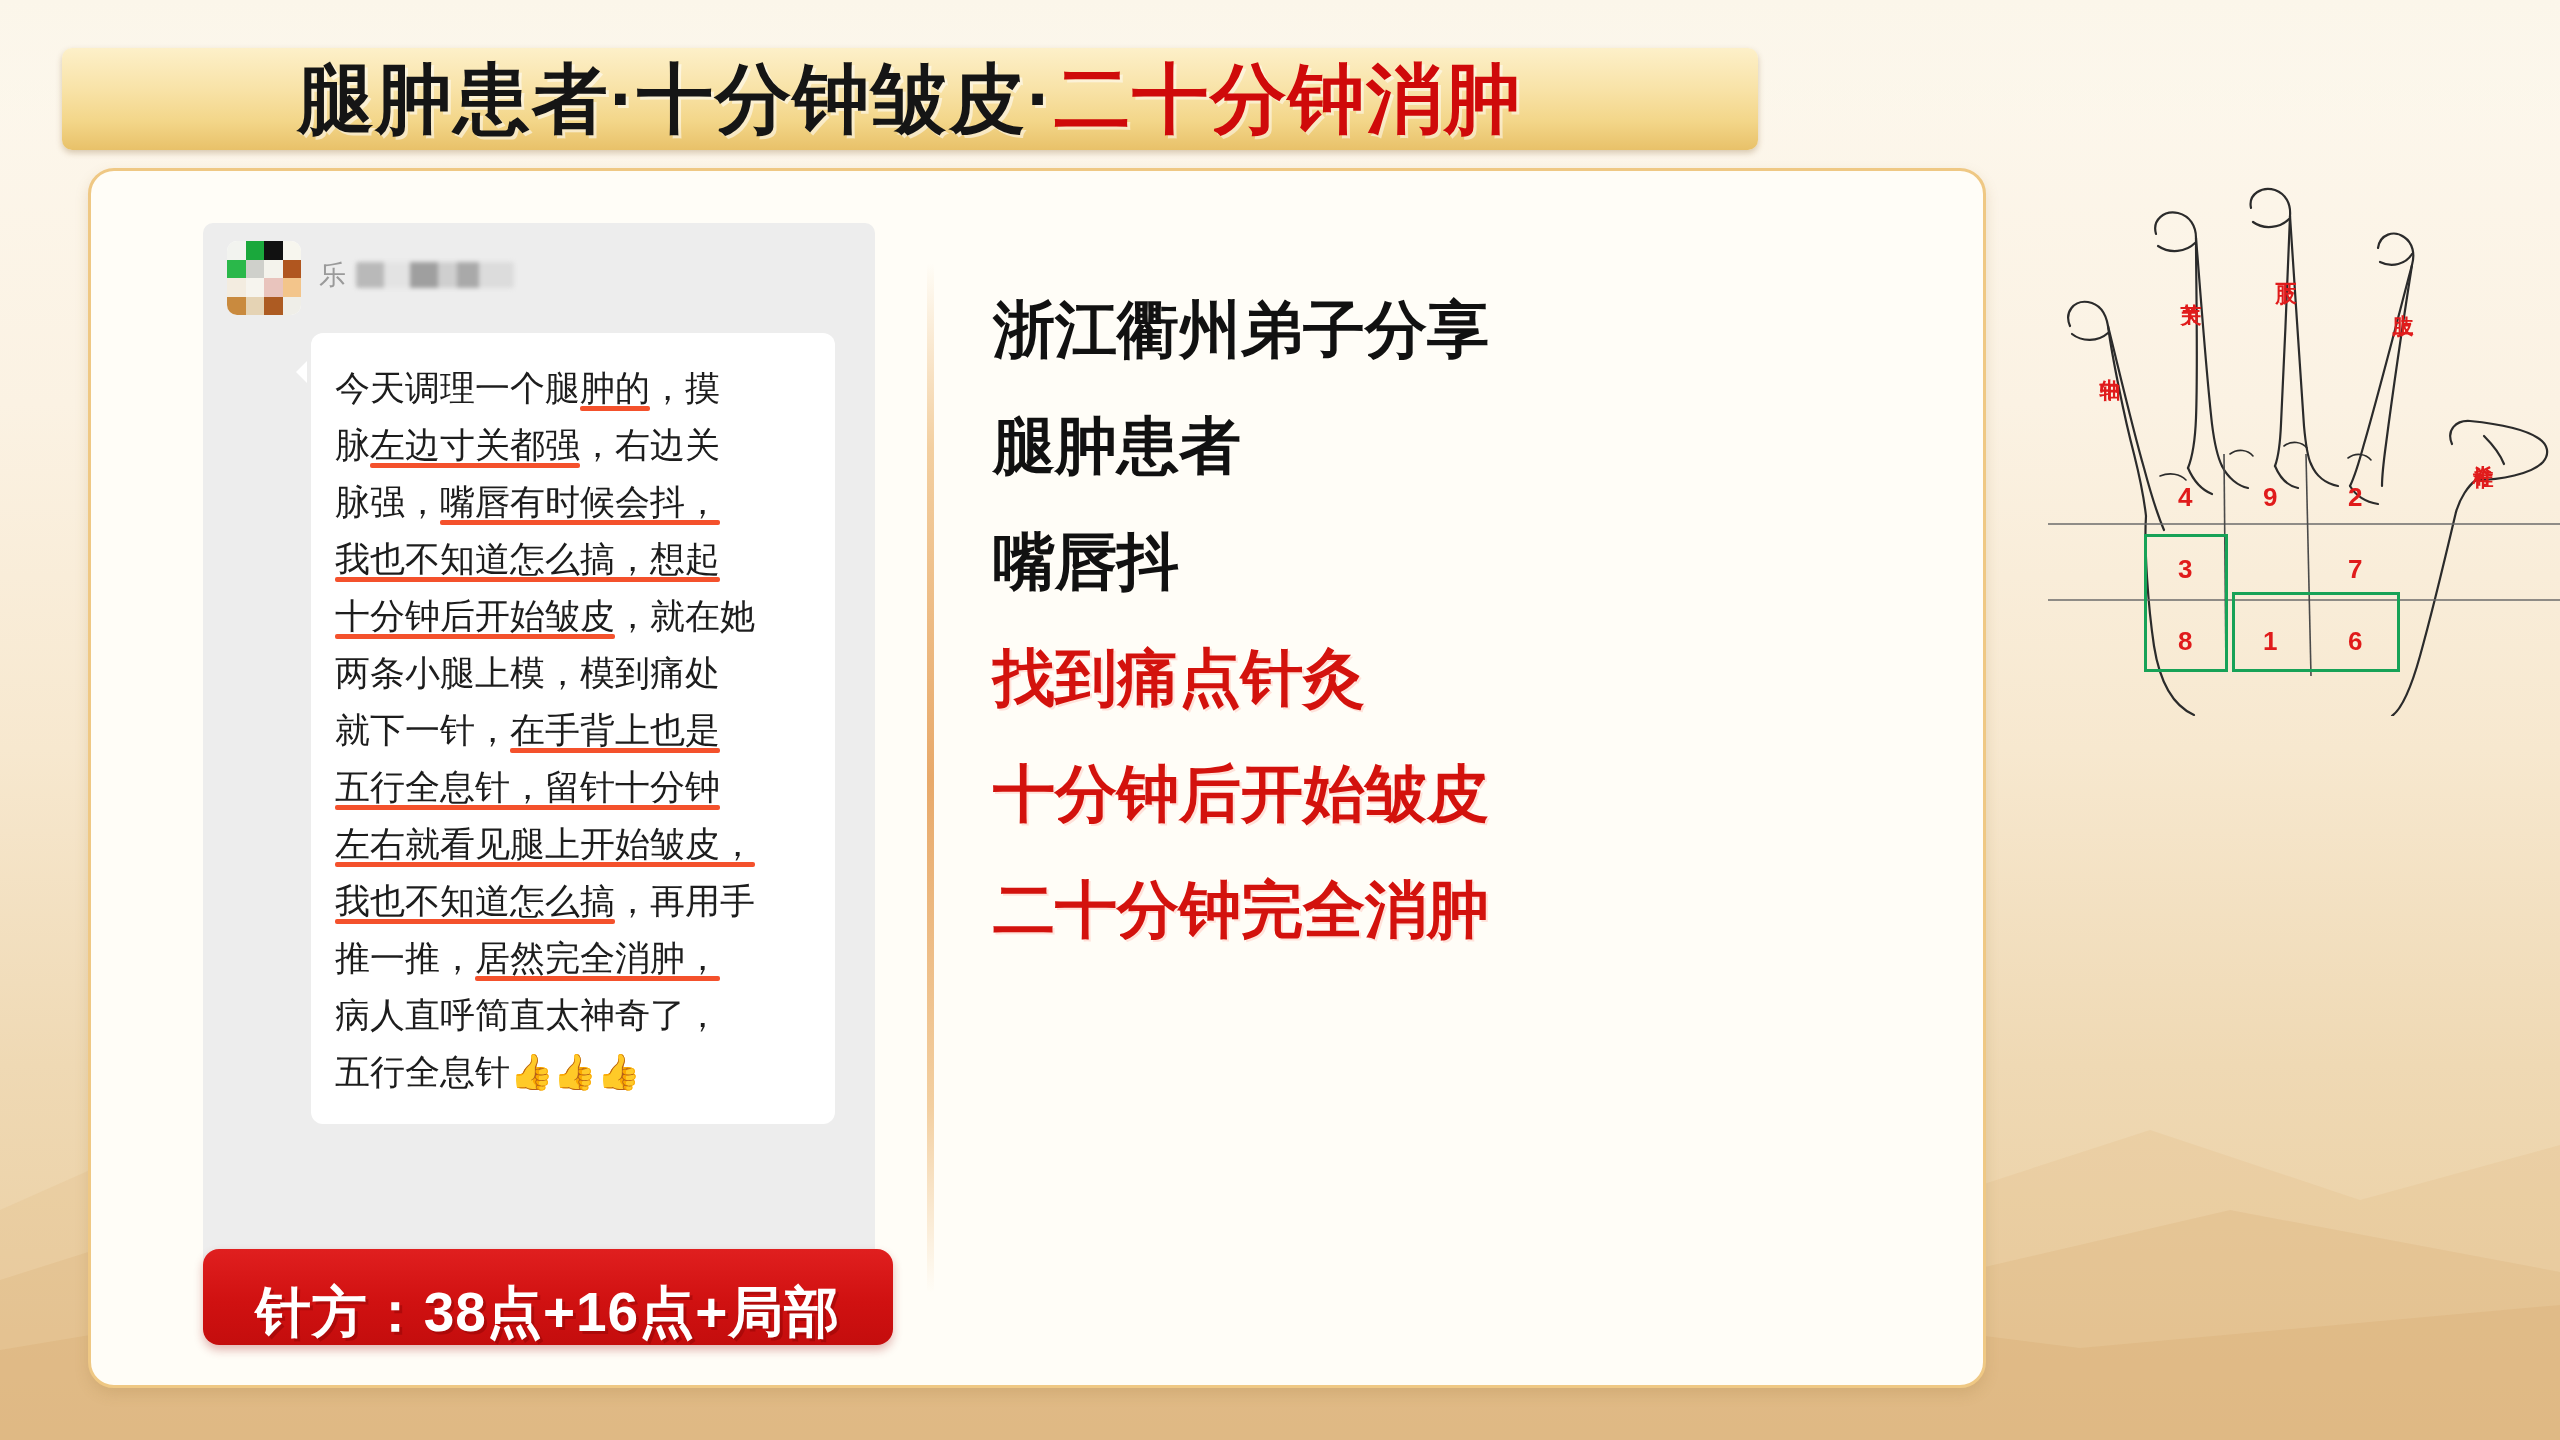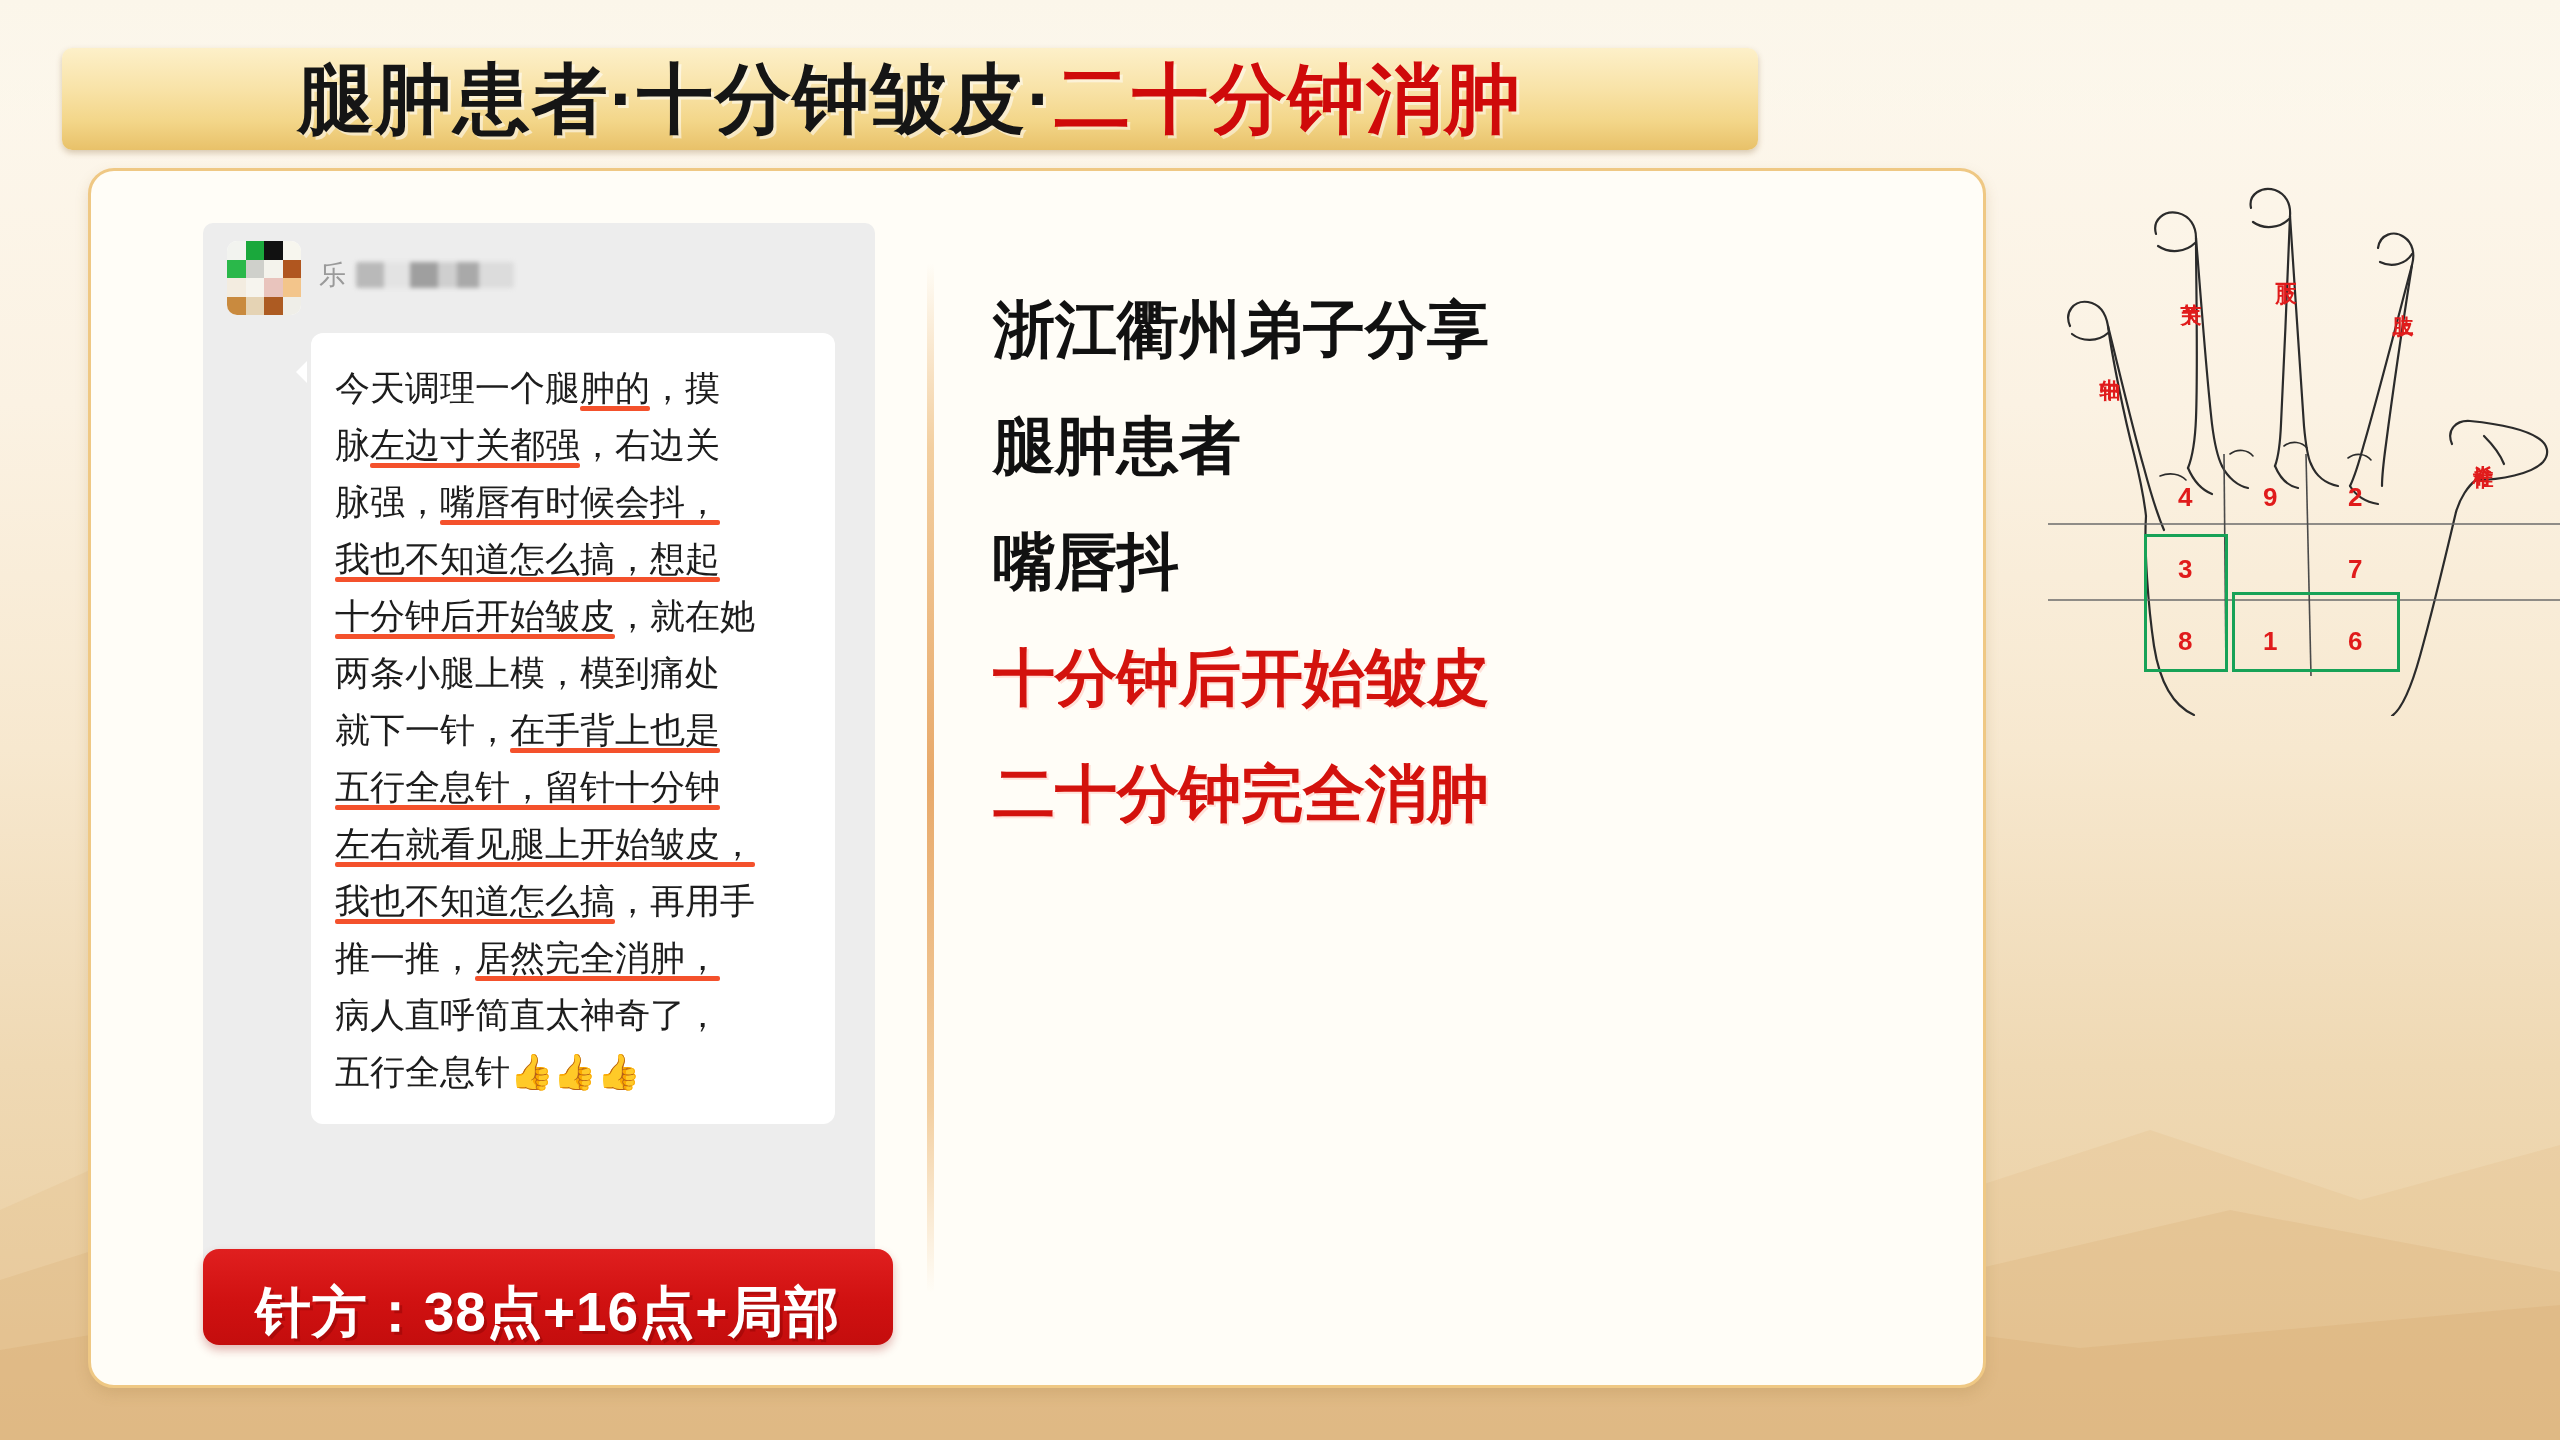--- a/index.html
+++ b/index.html
@@ -214,20 +214,21 @@
         <div class="line">五行全息针<span class="thumbs">👍👍👍</span></div>
       </div>
     </div>
 
     <div id="divider"></div>
 
     <div id="summary">
       <div class="sum-line">浙江衢州弟子分享</div>
       <div class="sum-line">腿肿患者</div>
       <div class="sum-line">嘴唇抖</div>
+      <div class="sum-line red">找到痛点针灸</div>
       <div class="sum-line red">十分钟后开始皱皮</div>
       <div class="sum-line red">二十分钟完全消肿</div>
     </div>
 
     <div id="rx">
       <span id="rx-text">针方：38点+16点+局部</span>
     </div>
 
   </div>
 </div>

